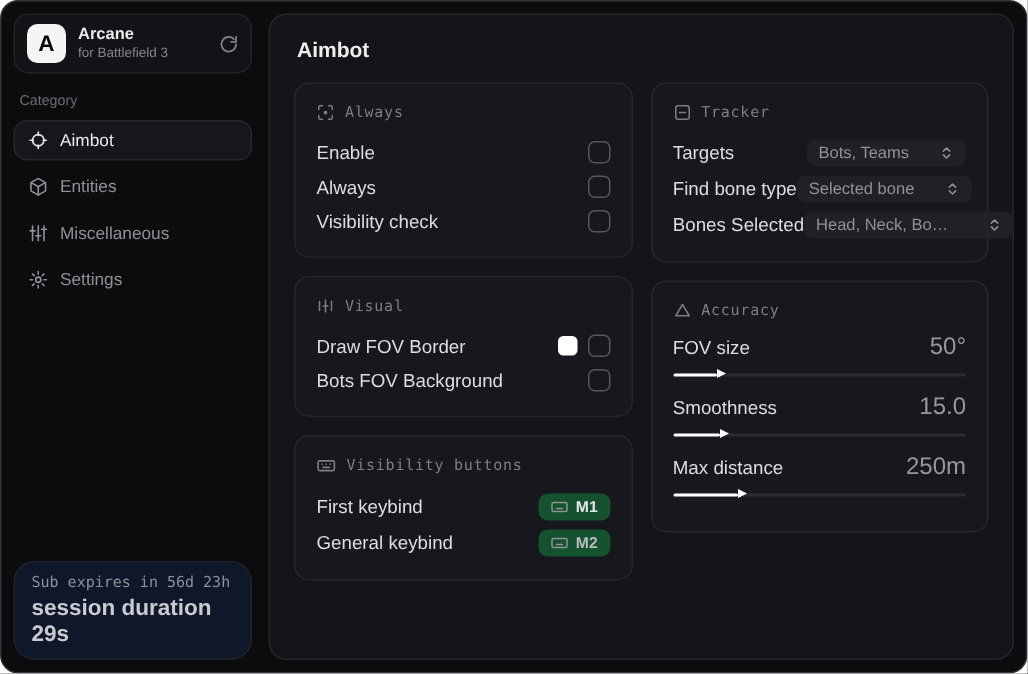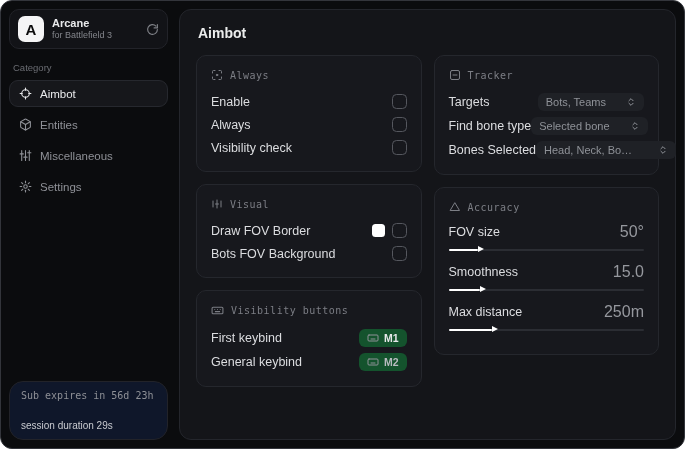--- a/index.html
+++ b/index.html
@@ -13,21 +13,21 @@
   .side-title{font-size:11px;font-weight:bold;color:#e9eaec;line-height:1.2;}
   .side-sub{font-size:9px;color:#83858b;line-height:1.25;}
   .refresh{color:#7d7f85;display:flex;align-items:center;}
   .category{font-size:9.5px;color:#6b6d73;margin:13px 4px 7px 4px;}
   .nav{display:flex;flex-direction:column;gap:4px;}
   .nav-item{display:flex;align-items:center;gap:8px;padding:6px 9px;border-radius:9px;border:1px solid transparent;color:#8f9197;font-size:11.5px;cursor:pointer;}
   .nav-item.active{background:#16171b;border-color:#26282e;color:#e9eaec;}
   .nav-ico{display:flex;align-items:center;color:inherit;}
   .side-footer{margin-top:auto;padding:8px 11px;background:#0f172a;border:1px solid #222329;border-radius:14px;}
   .foot1{font-family:"DejaVu Sans Mono",monospace;font-size:10px;color:#8e9096;white-space:nowrap;}
-  .foot2{font-size:10px;font-weight:normal;color:#c9cbd0;margin-top:19px;}
+  .foot2{font-size:15px;font-weight:bold;color:#c9cbd0;margin-top:3px;}
   
   .main{flex:1;padding:8px 8px 8px 3px;min-width:0;}
   .panel{height:100%;background:#141519;border:1px solid #24262c;border-radius:12px;padding:13px 16px;}
   .page-title{font-size:14px;font-weight:bold;color:#eceded;margin:2px 0 14px 2px;}
   .grid{display:grid;grid-template-columns:1fr 1fr;gap:12px;align-items:start;}
   .col{display:flex;flex-direction:column;gap:12px;min-width:0;}
   .card{background:#17181d;border:1px solid #25272d;border-radius:10px;padding:10px 14px 12px 14px;}
   .card-title{display:flex;align-items:center;gap:7px;color:#7c7e85;font-family:"DejaVu Sans Mono",monospace;font-size:10px;letter-spacing:0.5px;margin:3px 0 9px 0;}
   .row{display:flex;align-items:center;justify-content:space-between;min-height:23px;padding:3px 0;}
   .row-label{font-size:12.5px;font-weight:400;color:#dcdde0;white-space:nowrap;}

